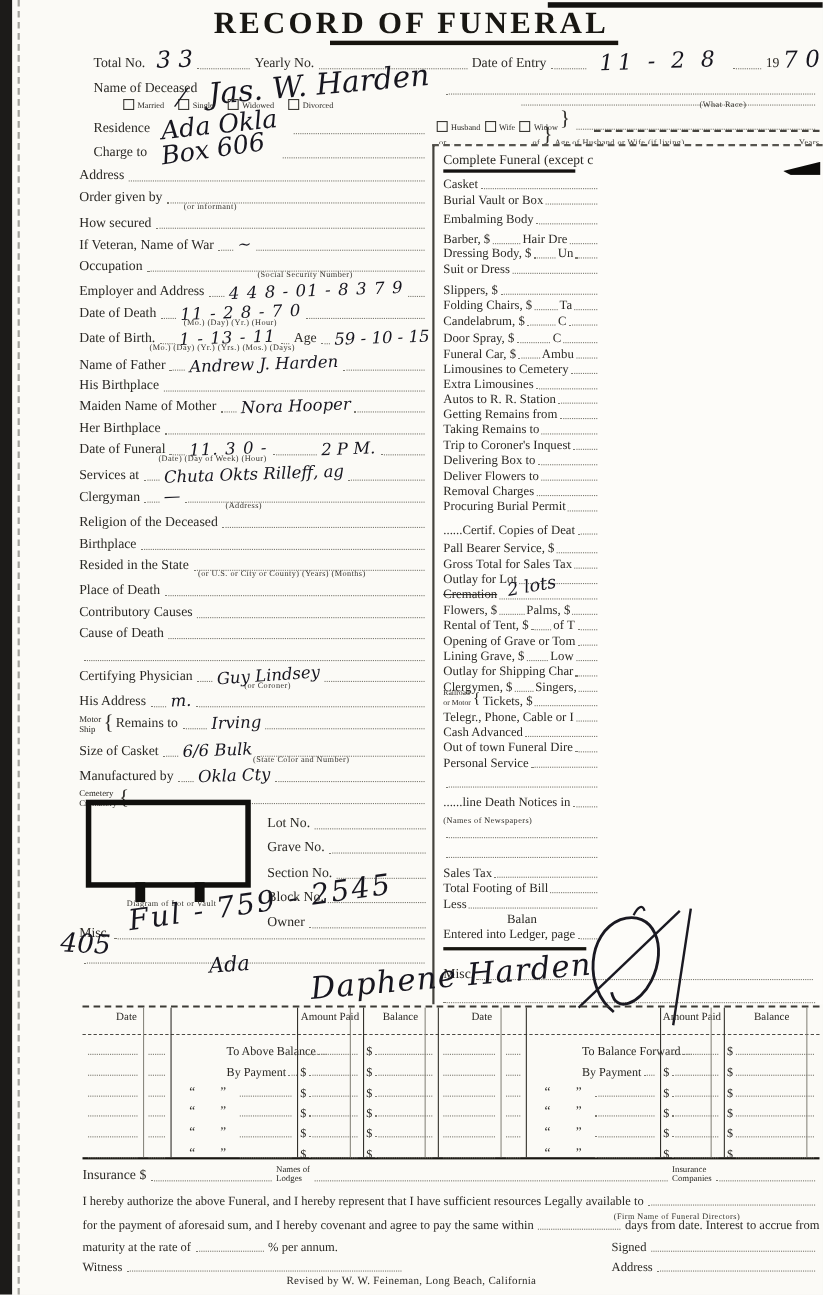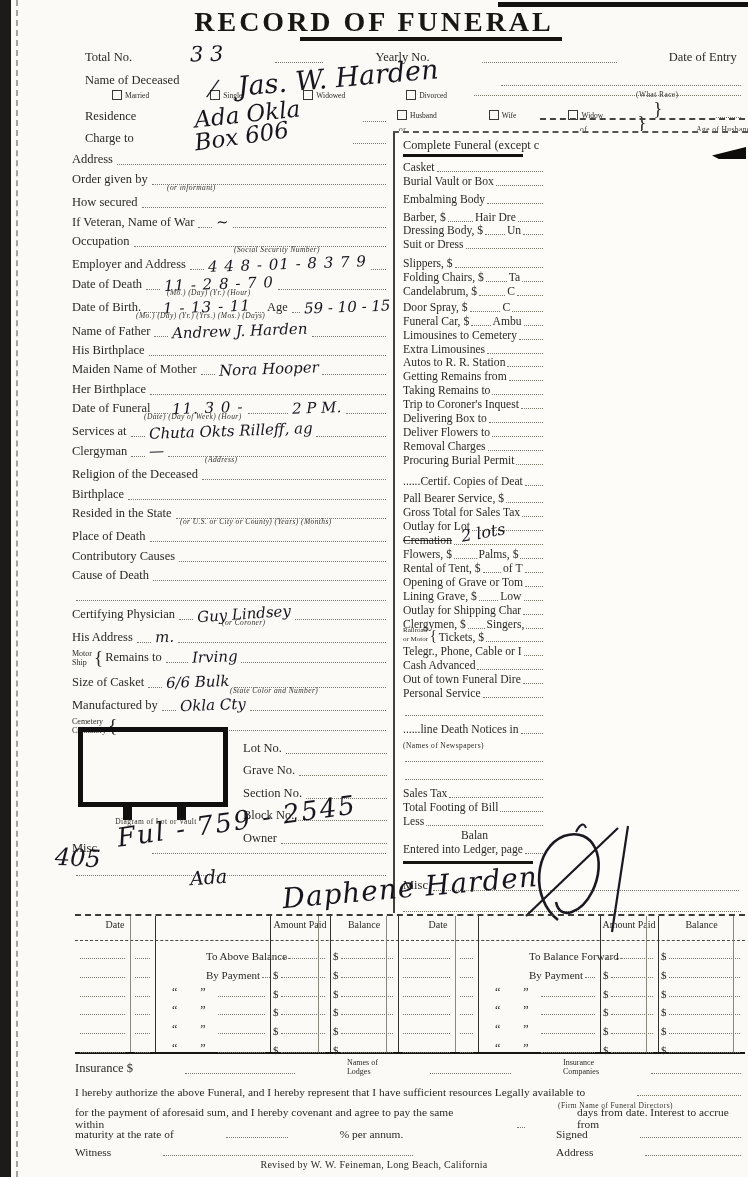--- a/index.html
+++ b/index.html
@@ -3,35 +3,35 @@
 <meta charset="utf-8">
 <style>
   html,body{margin:0;padding:0;}
   body{width:748px;height:1177px;position:relative;background:#f6f5f1;font-family:"Liberation Serif",serif;color:#2b2925;overflow:hidden;}
   .page{position:absolute;inset:0;background:#fbfaf6;}
   .band{position:absolute;left:0;top:0;width:11px;height:100%;background:#1c1b19;}
   .vdash{position:absolute;left:16px;top:0;height:100%;border-left:2px dashed #76756e;opacity:.65;}
   .topbar{position:absolute;left:498px;top:2px;width:250px;height:5px;background:#131210;}
   .title{position:absolute;left:0;right:0;top:6px;text-align:center;font-size:28px;font-weight:bold;letter-spacing:3px;color:#191713;}
   .title-rule{position:absolute;left:300px;top:37px;width:262px;height:4px;background:#17140f;}
-  .row{position:absolute;display:flex;align-items:flex-end;gap:48px;}
+  .row{position:absolute;display:flex;align-items:flex-end;}
   .lbl{font-size:12.5px;white-space:nowrap;}
   .sml{font-size:7.5px;white-space:nowrap;letter-spacing:.4px;color:#33312c;}
   .dots{flex:1 1 auto;border-bottom:1.4px dotted #7a786f;height:11px;margin:0 4px 2px 4px;min-width:8px;}
   .dfix{flex:0 0 auto;}
   .hw{font-family:"DejaVu Serif",serif;font-style:italic;color:#17161f;white-space:nowrap;line-height:1;transform:rotate(-2deg);}
   .cb{display:inline-flex;align-items:center;margin-right:13px;position:relative;}
   .cb .box{width:8px;height:8px;border:1.2px solid #3a3833;margin-right:3px;background:transparent;}
   .cb .cbl{font-size:7.5px;white-space:nowrap;}
   .tickmark{position:absolute;left:-2px;top:-9px;font-size:16px;color:#17161f;transform:rotate(8deg);}
   .brace{font-size:19px;font-weight:400;margin:0 2px;color:#2b2925;}
   
   #left-col{position:absolute;left:72px;top:148px;width:318px;}
   .frow{display:flex;align-items:flex-end;height:19.4px;position:relative;}
-  .fcap{font-size:7.5px;height:6px;line-height:6px;margin-top:-2px;color:#33312c;letter-spacing:.4px;white-space:nowrap;font-style:italic;}
+  .fcap{font-size:7.5px;height:6px;line-height:6px;margin-top:-2px;color:#33312c;letter-spacing:.4px;white-space:nowrap;}
   .brow{display:flex;align-items:center;height:25px;}
   .bstack{display:flex;flex-direction:column;font-size:8px;line-height:9px;white-space:nowrap;}
   [data-name="cap-or-informant"]{margin-left:95px;}
   [data-name="cap-social-security-number"]{margin-left:162px;}
   [data-name="cap-death-units"]{margin-left:95px;}
   [data-name="cap-birth-units"]{margin-left:64px;}
   [data-name="cap-funeral-units"]{margin-left:72px;}
   [data-name="cap-address"]{margin-left:133px;}
   [data-name="cap-resided-units"]{margin-left:108px;}
   [data-name="cap-or-coroner"]{margin-left:150px;}

